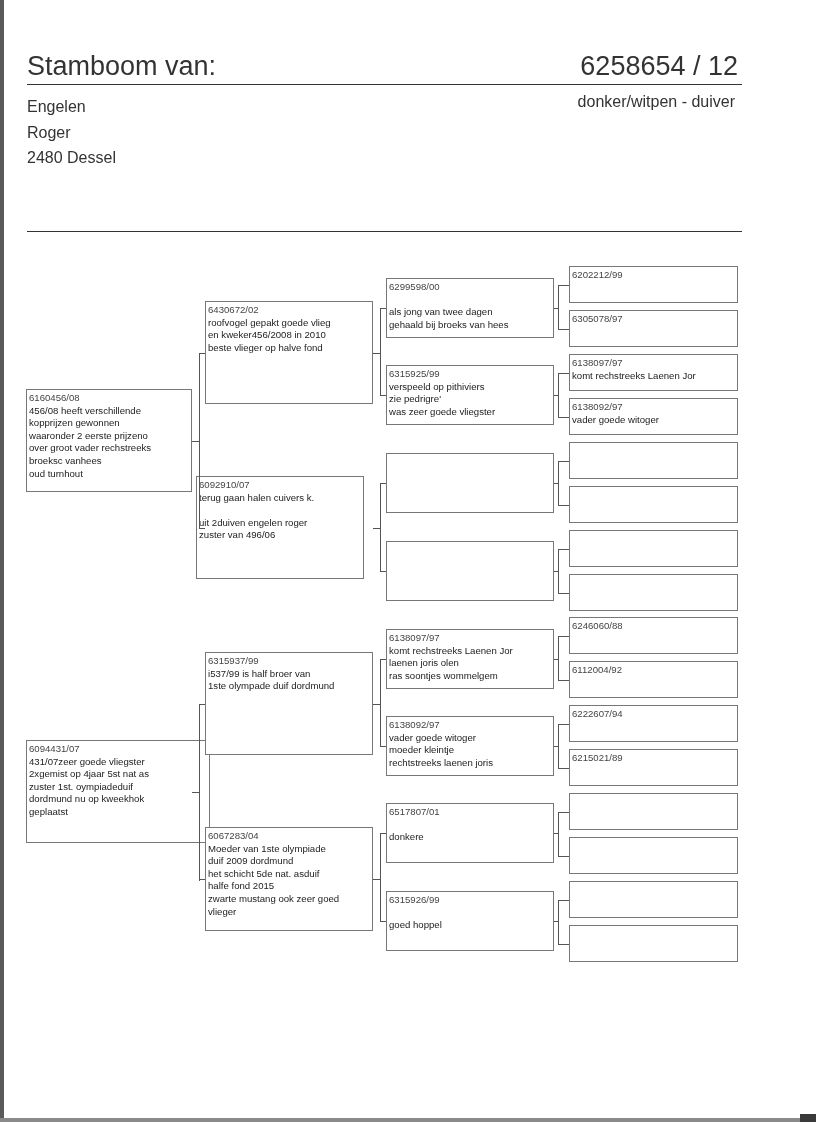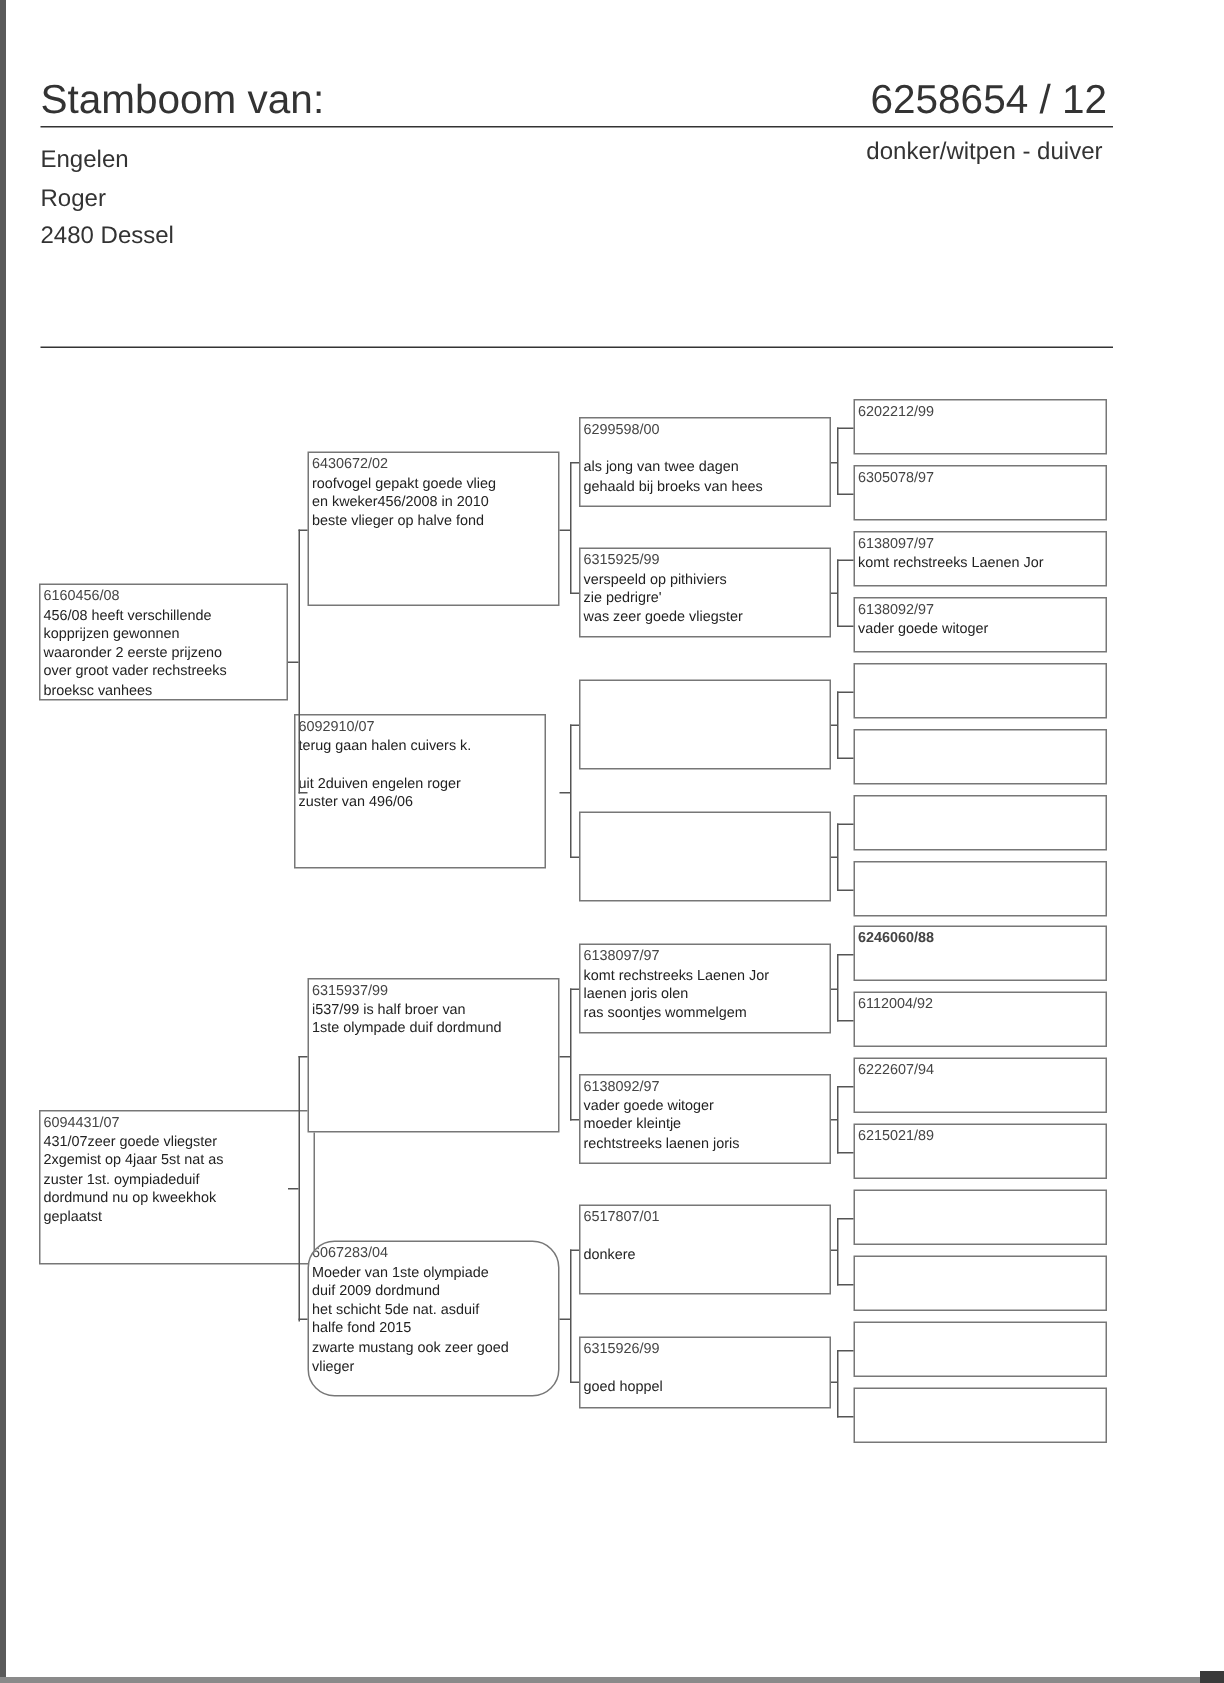--- a/index.html
+++ b/index.html
@@ -40,21 +40,21 @@
 
 <div class="owner">
   <div>Engelen</div>
   <div>Roger</div>
   <div>2480 Dessel</div>
 </div>
 <div class="color-desc">donker/witpen - duiver</div>
 <div class="rule-mid"></div>
 
 <div id="tree">
-    <div class="box" style="left: 26px; top: 389px; width: 166px; height: 78px;">
+    <div class="box" style="left: 26px; top: 389px; width: 166px; height: 103px;">
       <div class="line ring-no">6160456/08</div>
       <div class="line">456/08 heeft verschillende</div>
       <div class="line">kopprijzen gewonnen</div>
       <div class="line">waaronder 2 eerste prijzeno</div>
       <div class="line">over groot vader rechstreeks</div>
       <div class="line">broeksc vanhees</div>
       <div class="line">oud turnhout</div>
     </div>
     <div class="box" style="left: 26px; top: 740px; width: 184px; height: 103px;">
       <div class="line ring-no">6094431/07</div>
@@ -75,21 +75,21 @@
       <div class="line">terug gaan halen cuivers k.</div>
       <div class="line"></div>
       <div class="line">uit 2duiven engelen roger</div>
       <div class="line">zuster van 496/06</div>
     </div>
     <div class="box" style="left: 205px; top: 652px; width: 168px; height: 103px;">
       <div class="line ring-no">6315937/99</div>
       <div class="line">i537/99 is half broer van</div>
       <div class="line">1ste olympade duif dordmund</div>
     </div>
-    <div class="box" style="left: 205px; top: 827px; width: 168px; height: 104px; border-radius: 18px;">
+    <div class="box" style="left: 205px; top: 827px; width: 168px; height: 104px;">
       <div class="line ring-no">6067283/04</div>
       <div class="line">Moeder van 1ste olympiade</div>
       <div class="line"> duif 2009 dordmund</div>
       <div class="line">het schicht 5de nat. asduif</div>
       <div class="line">halfe fond 2015</div>
       <div class="line">zwarte mustang ook zeer goed</div>
       <div class="line">vlieger</div>
     </div>
     <div class="box" style="left: 386px; top: 278px; width: 168px; height: 60px;">
       <div class="line ring-no">6299598/00</div>
@@ -119,21 +119,21 @@
       <div class="line ring-no">6138092/97</div>
       <div class="line">vader  goede  witoger</div>
       <div class="line">moeder  kleintje</div>
       <div class="line">rechtstreeks laenen joris</div>
     </div>
     <div class="box" style="left: 386px; top: 803px; width: 168px; height: 60px;">
       <div class="line ring-no">6517807/01</div>
       <div class="line"></div>
       <div class="line">   donkere</div>
     </div>
-    <div class="box" style="left: 386px; top: 891px; width: 168px; height: 48px;">
+    <div class="box" style="left: 386px; top: 891px; width: 168px; height: 60px;">
       <div class="line ring-no">6315926/99</div>
       <div class="line"></div>
       <div class="line">goed hoppel</div>
     </div>
     <div class="box" style="left: 569px; top: 266px; width: 169px; height: 37px;">
       <div class="line ring-no">6202212/99</div>
     </div>
     <div class="box" style="left: 569px; top: 310px; width: 169px; height: 37px;">
       <div class="line ring-no">6305078/97</div>
     </div>
@@ -150,21 +150,21 @@
     </div>
     <div class="box" style="left: 569px; top: 486px; width: 169px; height: 37px;">
       <div class="line ring-no"></div>
     </div>
     <div class="box" style="left: 569px; top: 530px; width: 169px; height: 37px;">
       <div class="line ring-no"></div>
     </div>
     <div class="box" style="left: 569px; top: 574px; width: 169px; height: 37px;">
       <div class="line ring-no"></div>
     </div>
-    <div class="box" style="left: 569px; top: 617px; width: 169px; height: 37px; font-weight: bold;">
+    <div class="box" style="left: 569px; top: 617px; width: 169px; height: 37px;">
       <div class="line ring-no">6246060/88</div>
     </div>
     <div class="box" style="left: 569px; top: 661px; width: 169px; height: 37px;">
       <div class="line ring-no">6112004/92</div>
     </div>
     <div class="box" style="left: 569px; top: 705px; width: 169px; height: 37px;">
       <div class="line ring-no">6222607/94</div>
     </div>
     <div class="box" style="left: 569px; top: 749px; width: 169px; height: 37px;">
       <div class="line ring-no">6215021/89</div>

